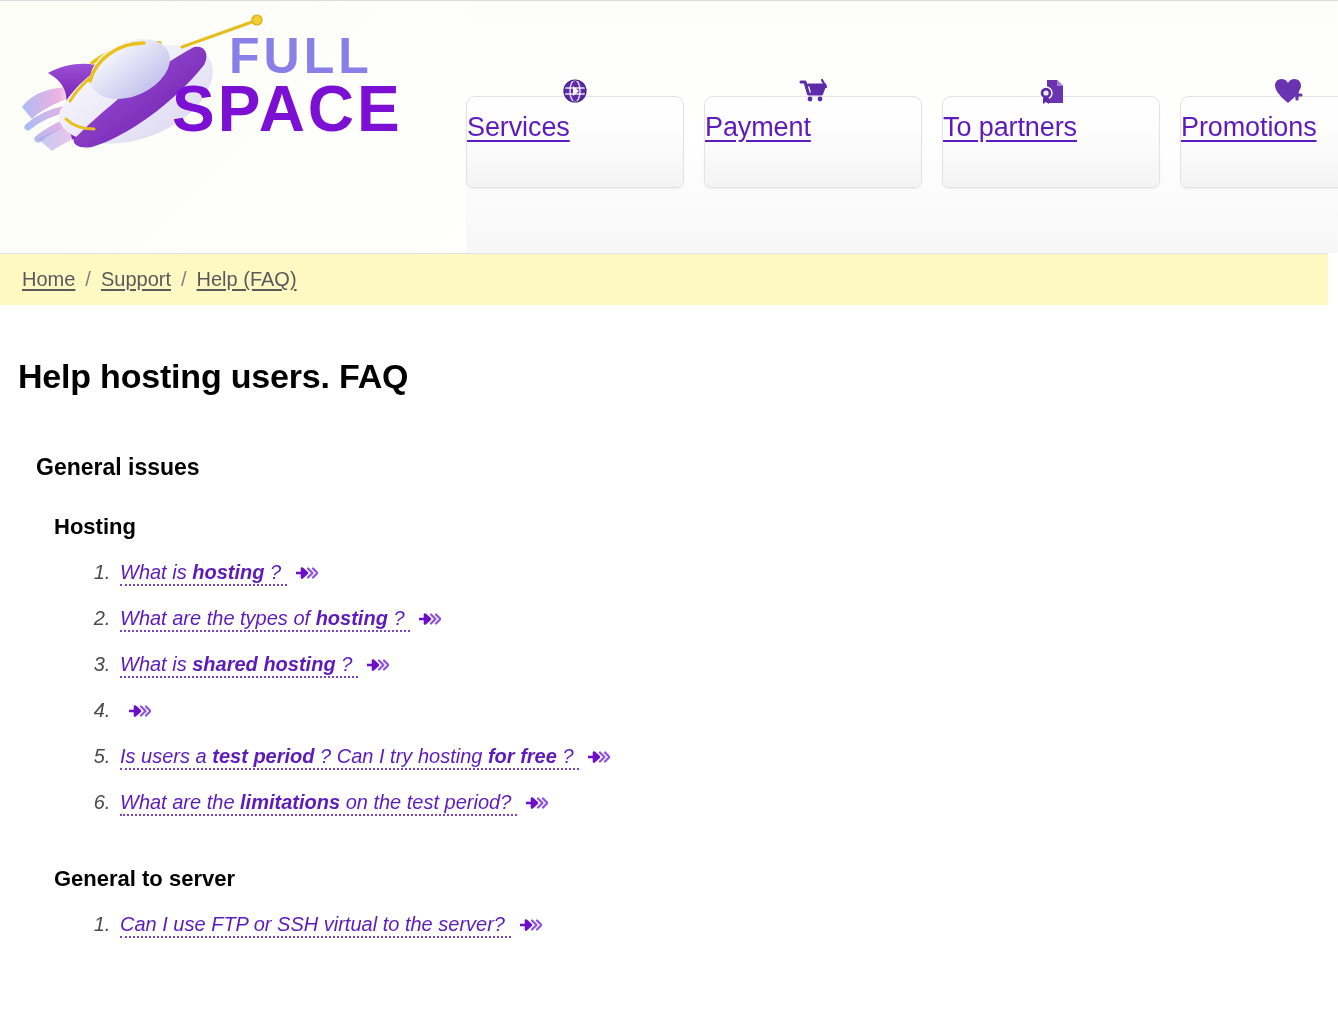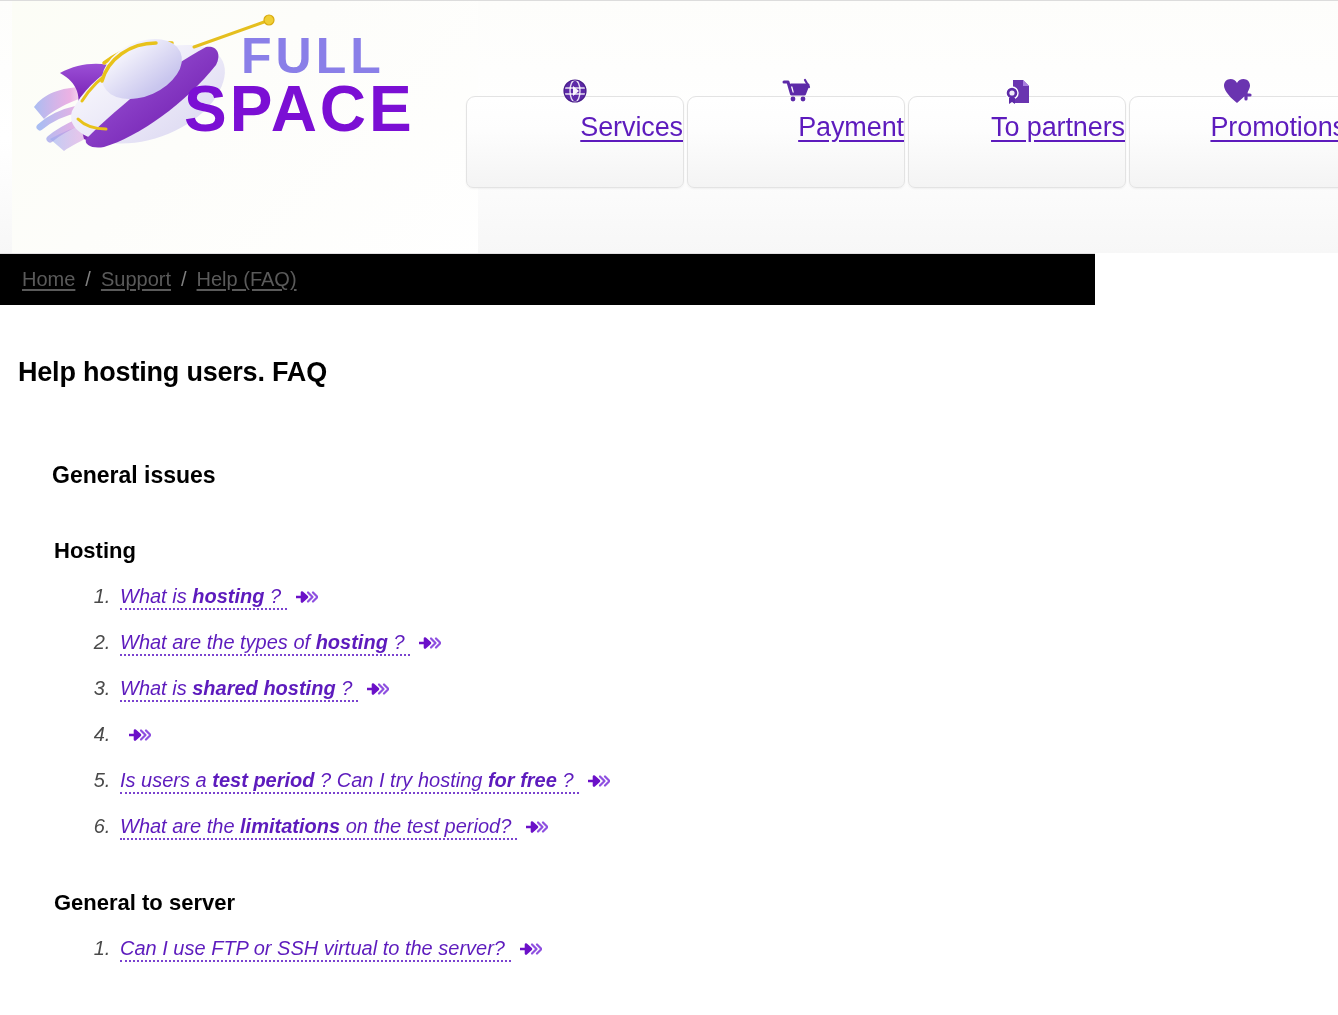--- a/index.html
+++ b/index.html
@@ -15,21 +15,21 @@
   .header {
     position: relative;
     width: 1338px;
     height: 253px;
     background: linear-gradient(180deg, #fdfdfb 0%, #ffffff 55%, #f7f7f7 100%);
     border-top: 1px solid #dcdcdc;
     overflow: hidden;
   }
   .logo-zone {
     position: absolute;
-    left: 12px; top: 0;
+    left: 0; top: 0;
     width: 466px; height: 313px;
     background: linear-gradient(135deg, #fcfdf6 0%, #fdfdfa 40%, #ffffff 100%);
   }
   .logo-wrap {
     position: absolute;
     left: 14px; top: 10px;
     width: 385px; height: 160px;
   }
   .logo-svg { display:block; width: 385px; height: 160px; }
 
@@ -38,26 +38,26 @@
     position: absolute;
     left: 466px; top: 95px;
     height: 92px;
     display: flex;
     align-items: flex-start;
   }
   .tab {
     position: relative;
     width: 218px;
     height: 92px;
-    margin-right: 3px;
+    margin-right: 20px;
     border: 1px solid #e3e3e3;
     border-radius: 9px 9px 7px 7px;
     background: linear-gradient(180deg, #ffffff 0%, #fdfdfd 38%, #f4f4f4 100%);
     box-shadow: 0 1px 2px rgba(0,0,0,0.05);
-    text-align: right;
+    text-align: left;
   }
   .tab-icon {
     position: absolute;
     left: 0; right: 0; top: -26px;
     height: 34px;
     display: flex; align-items: flex-end; justify-content: center;
   }
   .tab-icon svg { display: block; }
   .tab-label {
     position: absolute;
@@ -65,23 +65,23 @@
     font-size: 27px;
     color: #5d1bbd;
     text-decoration: underline;
     text-underline-offset: 4px;
     letter-spacing: -0.1px;
     white-space: nowrap;
   }
 
   
   .breadcrumb {
-    width: 1095px;
+    width: 1328px;
     height: 52px;
-    background: #000000;
+    background: #fef9c3;
     border-top: 1px solid #e3e1e3;
     display: flex;
     align-items: center;
     padding-left: 22px;
     font-size: 20px;
     color: #666666;
   }
   .crumb-link {
     color: #5a5a5a;
     text-decoration: underline;
@@ -94,27 +94,27 @@
   }
 
   
   .content {
     padding: 0 0 0 18px;
     background: #ffffff;
   }
   .page-title {
     margin: 0;
     padding-top: 52px;
-    font-size: 27px;
+    font-size: 34px;
     font-weight: bold;
     color: #000000;
     letter-spacing: -0.2px;
   }
   .h-section {
-    margin: 16px;
+    margin: 0;
     padding-top: 58px;
     padding-left: 18px;
     font-size: 23px;
     font-weight: bold;
     color: #000000;
   }
   .h-sub {
     margin: 0;
     padding-top: 33px;
     padding-left: 36px;

